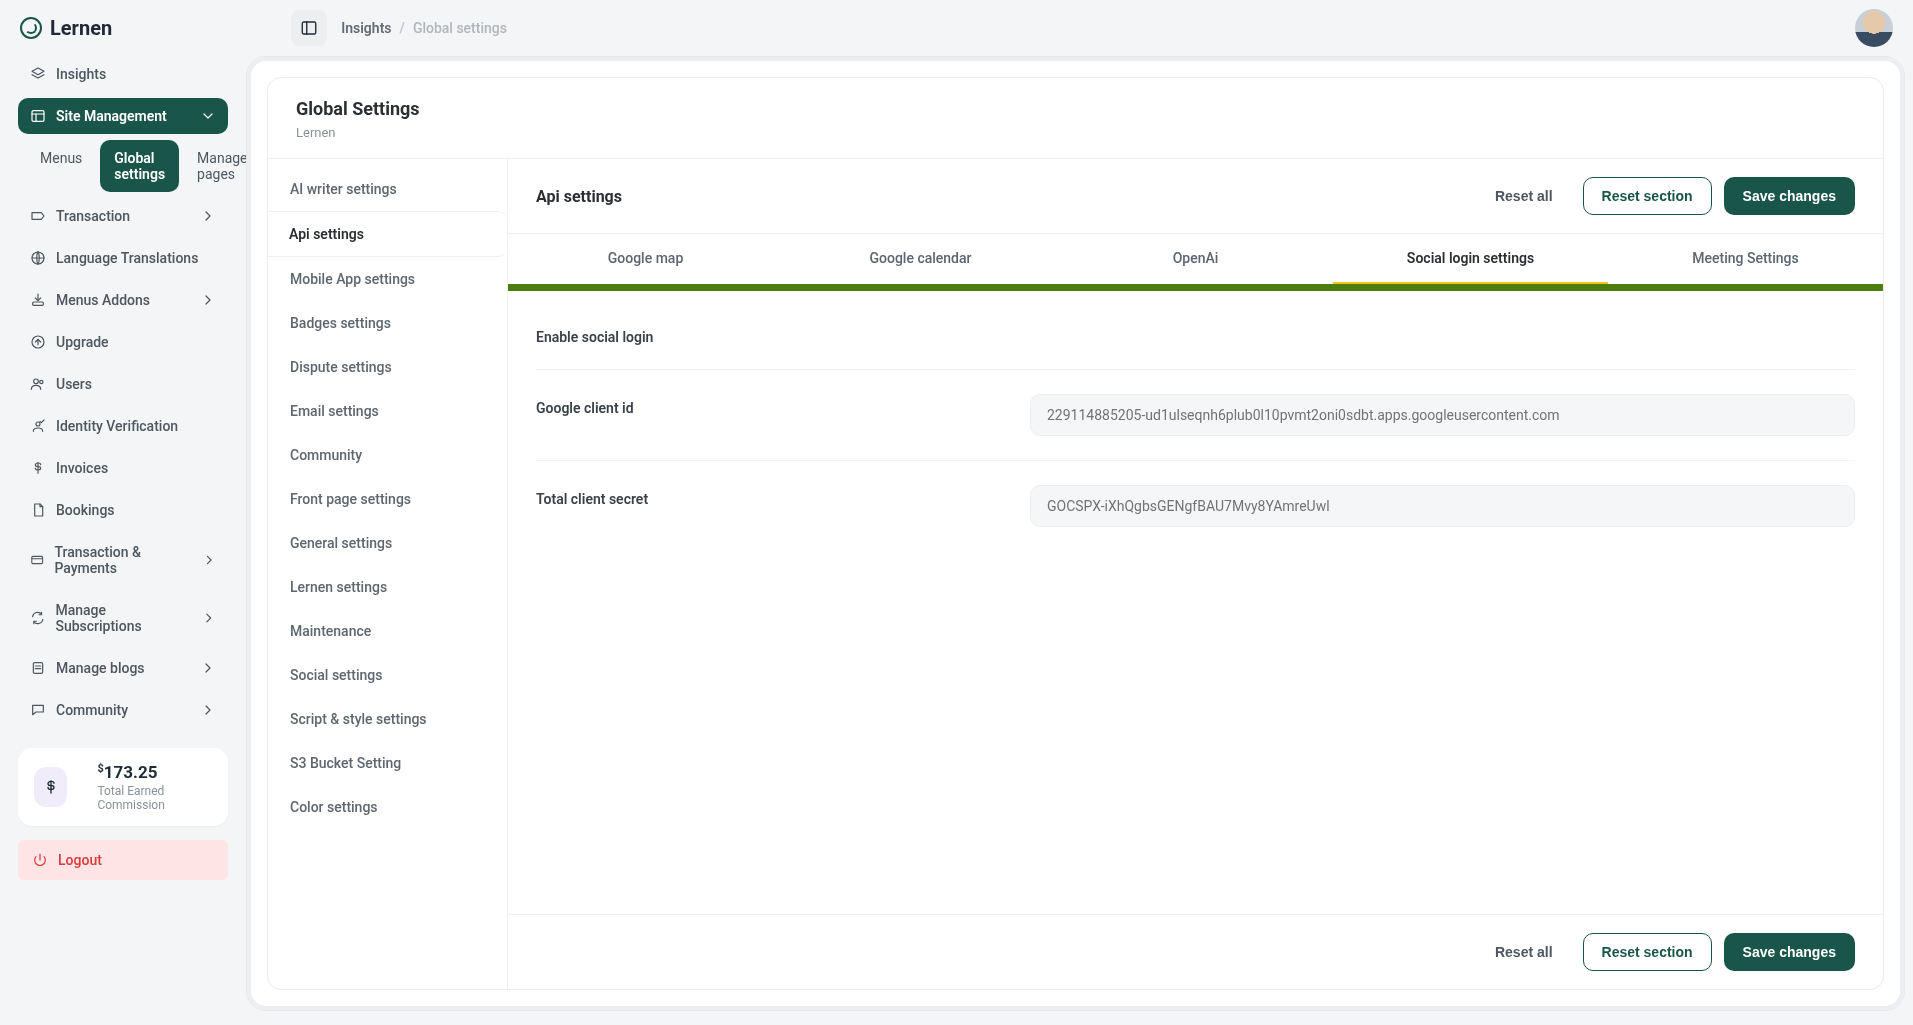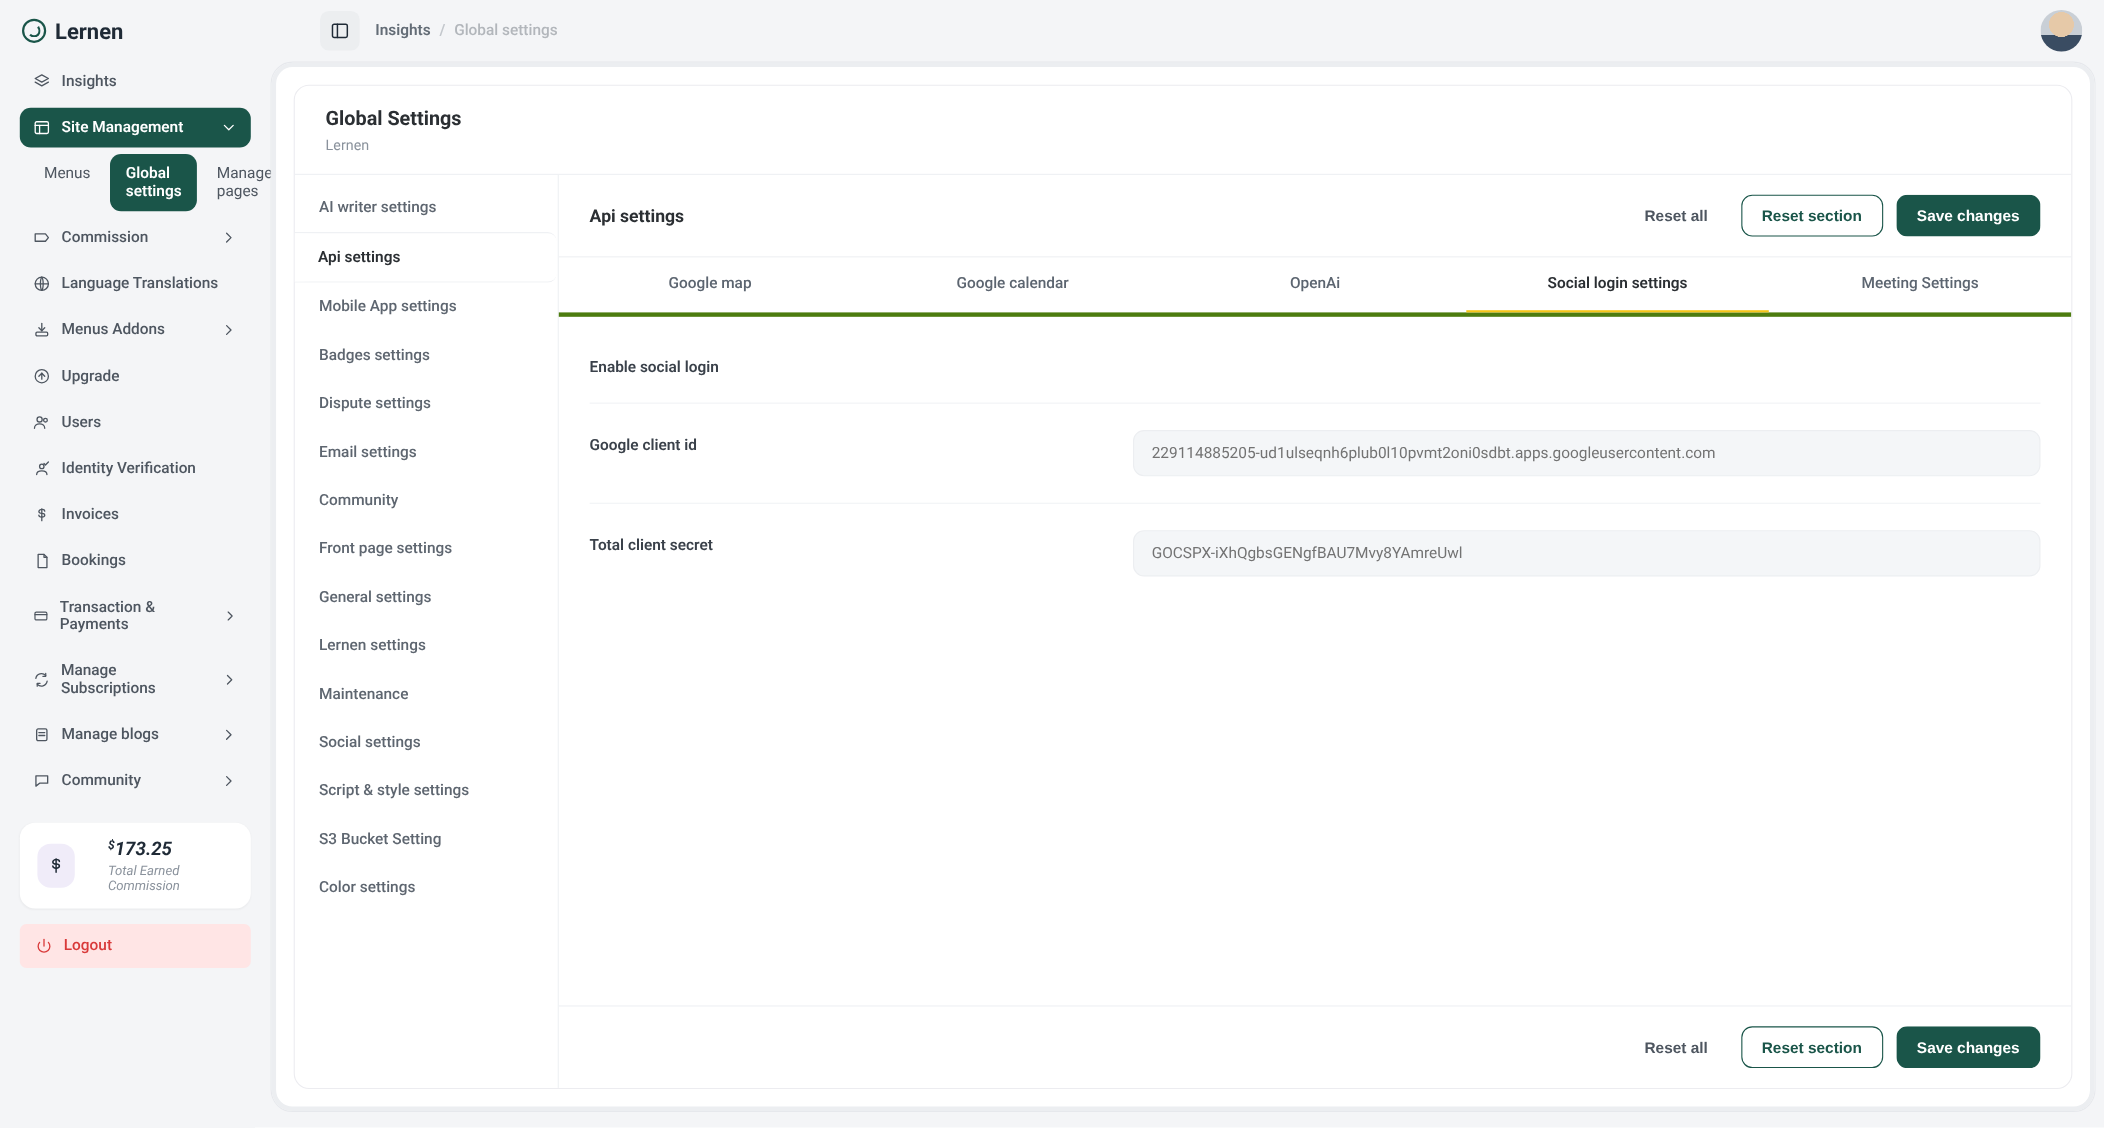--- a/index.html
+++ b/index.html
@@ -59,21 +59,21 @@
   .sidebar .nav-item.expanded { background:var(--green-dark); color:#fff; justify-content:space-between; font-weight:600; }
   .sidebar .nav-item.expanded .left { display:flex; gap:10px; align-items:center; }
   .sidebar .sub { padding-left:8px; display:flex; flex-direction:row; gap:4px; }
   .sidebar .sub .sub-item { padding:10px 14px; border-radius:10px; color:#4e5660; cursor:pointer; }
   .sidebar .sub .sub-item.active { background:var(--green-dark); color:#fff; font-weight:600; }
   .sidebar .nav-item.has-chevron { justify-content:space-between; }
   .sidebar .nav-item .left { display:flex; align-items:center; gap:10px; }
 
   .commission-card {
     margin-top:14px; background:#fff; border-radius:14px; padding:14px 16px;
-    display:flex; align-items:center; gap:30px; box-shadow:0 1px 2px rgba(0,0,0,.04);font-style:italic;
+    display:flex; align-items:center; gap:30px; box-shadow:0 1px 2px rgba(0,0,0,.04);
   }
   .commission-card .icon-circle { width:40px; height:40px; border-radius:12px; background:#f0ecf9; display:flex; align-items:center; justify-content:center; }
   .commission-card .amount { font-weight:700; font-size:17px; }
   .commission-card .amount sup { font-size:11px; vertical-align:top; }
   .commission-card .label { font-size:12px; color:#8a929c; margin-top:2px; }
 
   .logout {
     margin-top:8px; background:var(--red-bg); color:var(--red);
     padding:12px 14px; border-radius:6px; display:flex; align-items:center; gap:10px;
     cursor:pointer; font-weight:500;
@@ -110,21 +110,21 @@
   .panel-top {
     display:flex; align-items:center; padding:18px 28px; gap:12px;
     border-bottom:1px solid #eef0f3;
   }
   .panel-top h3 { margin:0; font-size:16px; font-weight:700; color:#2b2f33; flex:1; }
   .btn { border-radius:10px; font-weight:600; font-size:14px; cursor:pointer; padding:10px 18px; border:1px solid transparent; }
   .btn-link { background:none; color:#4e5660; border:none; }
   .btn-outline { background:#fff; border-color:var(--green-dark); color:var(--green-dark); }
   .btn-primary { background:var(--green-dark); color:#fff; }
 
-  .subtabs { display:flex; border-bottom:4px solid #4d7c0f; }
+  .subtabs { display:flex; border-bottom:7px solid #4d7c0f; }
   .subtabs .subtab {
     flex:1; text-align:center; padding:16px 8px; color:#5c6570; cursor:pointer; font-weight:500;
   }
   .subtabs .subtab.active {
     color:#2b2f33; border-bottom:2px solid var(--yellow); font-weight:600;
   }
 
   .form-section { padding:8px 28px; }
   .form-row {
     display:flex; align-items:flex-start; padding:24px 0; border-bottom:1px solid #f1f3f6; gap:24px;
@@ -203,21 +203,21 @@
       <div class="sub-item active">Global settings</div>
       <div class="sub-item">Manage pages</div>
       <div class="sub-item">Email settings</div>
     </div>
 
     <div class="nav-item has-chevron">
       <span class="left">
         <svg class="ico ico-s" viewBox="0 0 24 24">
             <path d="M3 7h14l4 5-4 5H3z"></path>
           </svg>
-        <span>Commission</span>
+        <span>Transaction</span>
       </span>
       <svg class="ico ico-s" viewBox="0 0 24 24">
           <polyline points="9 6 15 12 9 18"></polyline>
         </svg>
     </div>
 
     <div class="nav-item">
       <svg class="ico ico-s" viewBox="0 0 24 24">
           <circle cx="12" cy="12" r="9"></circle>
           <path d="M3 12h18"></path>

